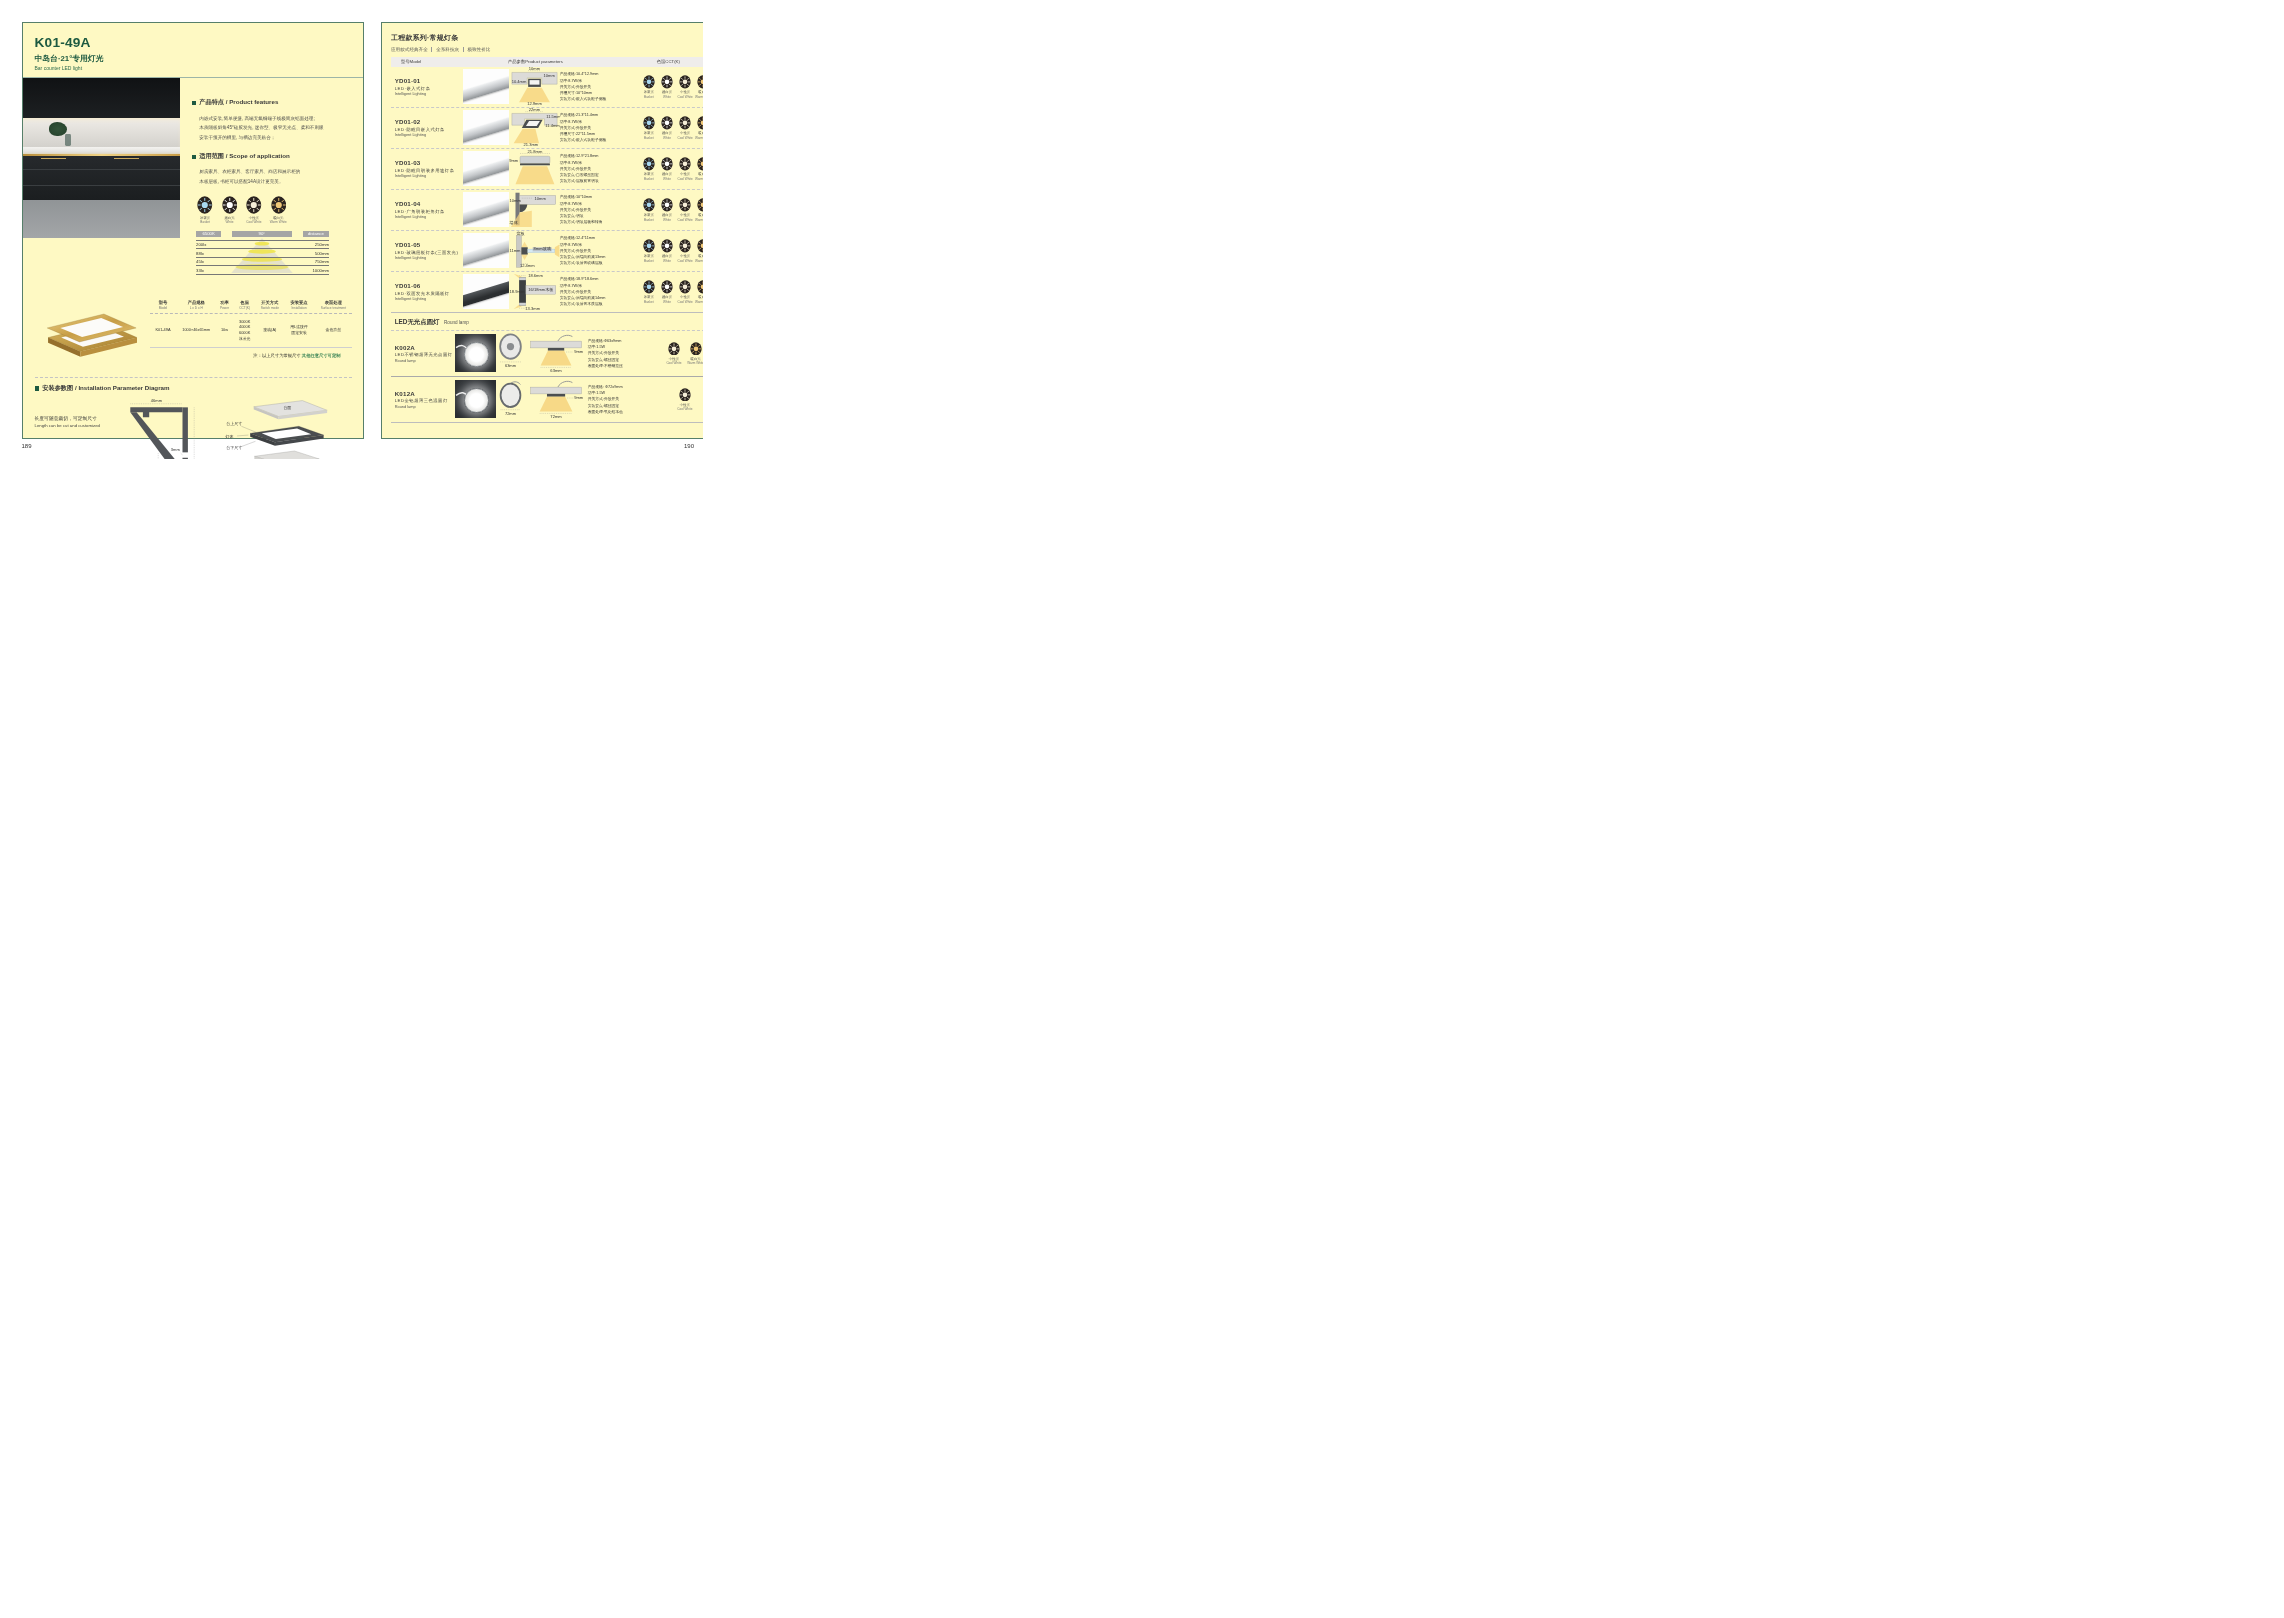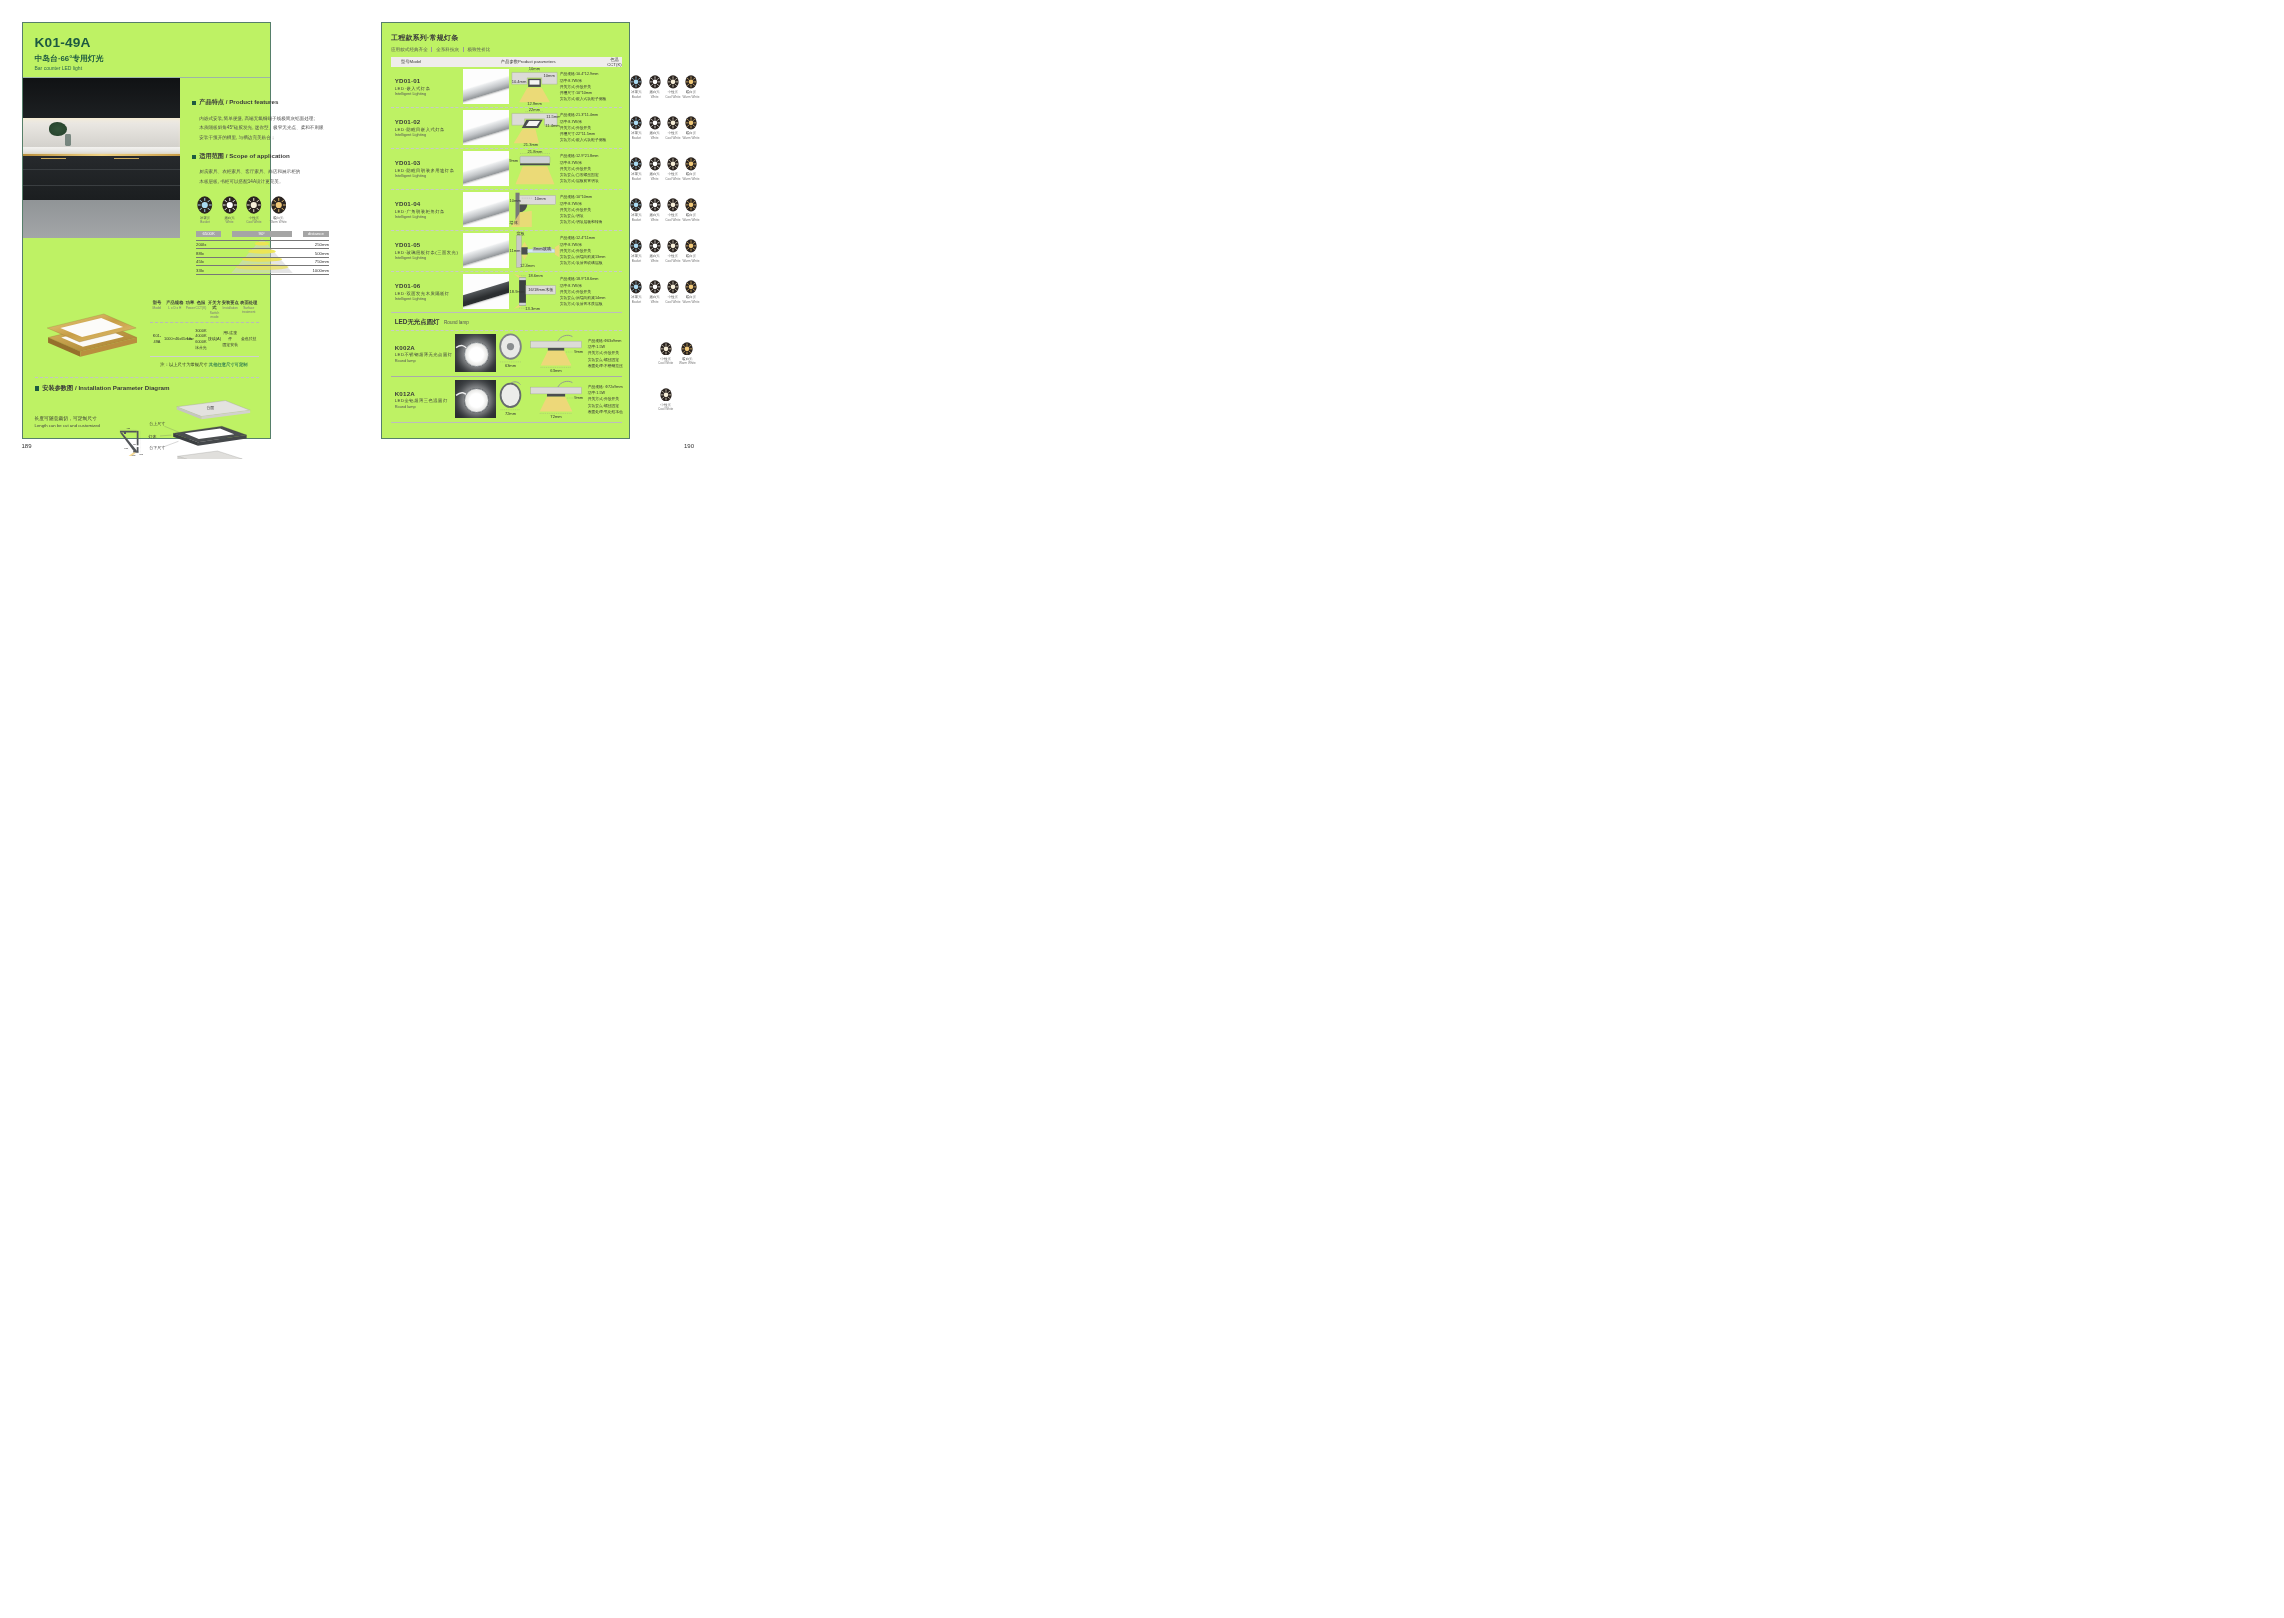--- a/index.html
+++ b/index.html
@@ -1,18 +1,18 @@
 <!DOCTYPE html>
 <html style="font-size:7.3px"><head>
 <meta charset="utf-8">
 <style>
   html,body{margin:0;padding:0;background:#ffffff;}
   .canvas{position:relative;width:703px;height:459px;background:#ffffff;
     font-family:"Liberation Sans","DejaVu Sans",sans-serif;color:#333;overflow:hidden;}
-  .page{position:absolute;top:22px;width:249px;height:417px;border:0.5px solid #567f6a;background:#bef264;box-sizing:border-box;}
+  .page{position:absolute;top:22px;width:342px;height:417px;border:0.5px solid #567f6a;background:#fef9c3;box-sizing:border-box;}
   .page.pleft{left:21.5px;} .page.pright{left:381px;}
   .pageno{position:absolute;top:443px;font-size:6px;color:#333;}
   .pageno.l{left:21.5px;} .pageno.r{left:676px;width:18px;text-align:right;}
 
   
   .lp-header{padding:12px 12px 6.4px 12px;border-bottom:0.5px solid #9db5a7;}
   .lp-model{font-size:13.7px;font-weight:bold;color:#1d5a41;letter-spacing:0.2px;}
   .lp-title-cn{font-size:7.8px;font-weight:bold;color:#1d5a41;margin-top:2.7px;}
   .lp-title-en{font-size:5px;color:#2e6b4e;margin-top:1.4px;}
   .lp-main{display:flex;}
@@ -110,21 +110,21 @@
   svg text{font-family:"Liberation Sans","DejaVu Sans",sans-serif;}
 </style>
 </head>
 <body>
 
 <div class="canvas">
 
   <div class="page pleft">
     <div class="lp-header">
       <div class="lp-model">K01-49A</div>
-      <div class="lp-title-cn">中岛台·66°专用灯光</div>
+      <div class="lp-title-cn">中岛台·21°专用灯光</div>
       <div class="lp-title-en">Bar counter LED light</div>
     </div>
 
     <div class="lp-main">
       <div class="kp">
         <div class="cab"></div>
         <div class="splash"></div>
         <div class="plant"></div>
         <div class="vase"></div>
         <div class="counter"></div>

